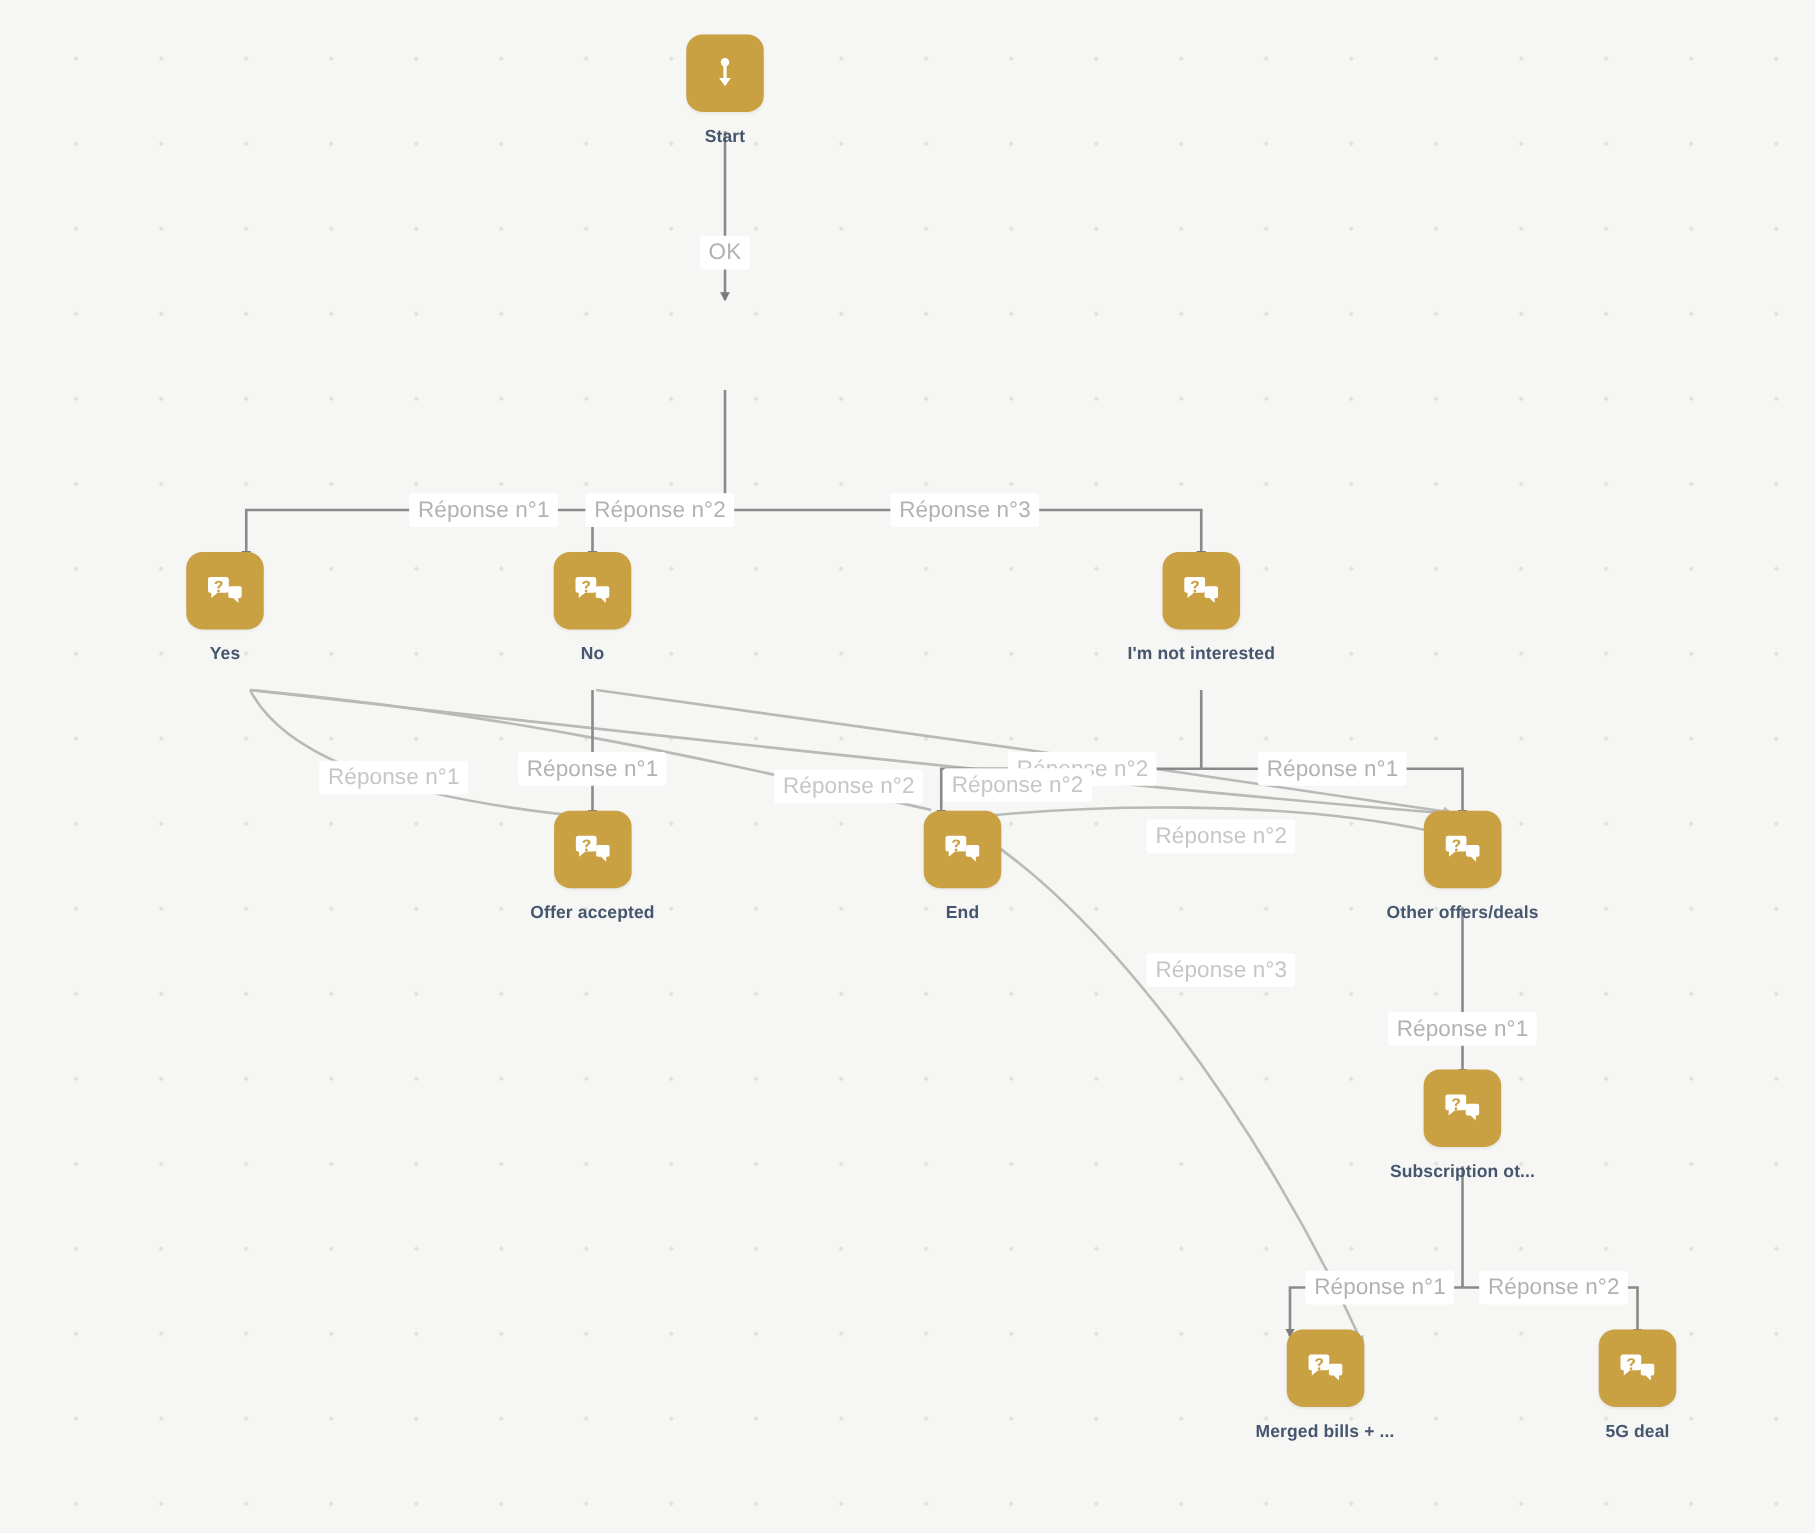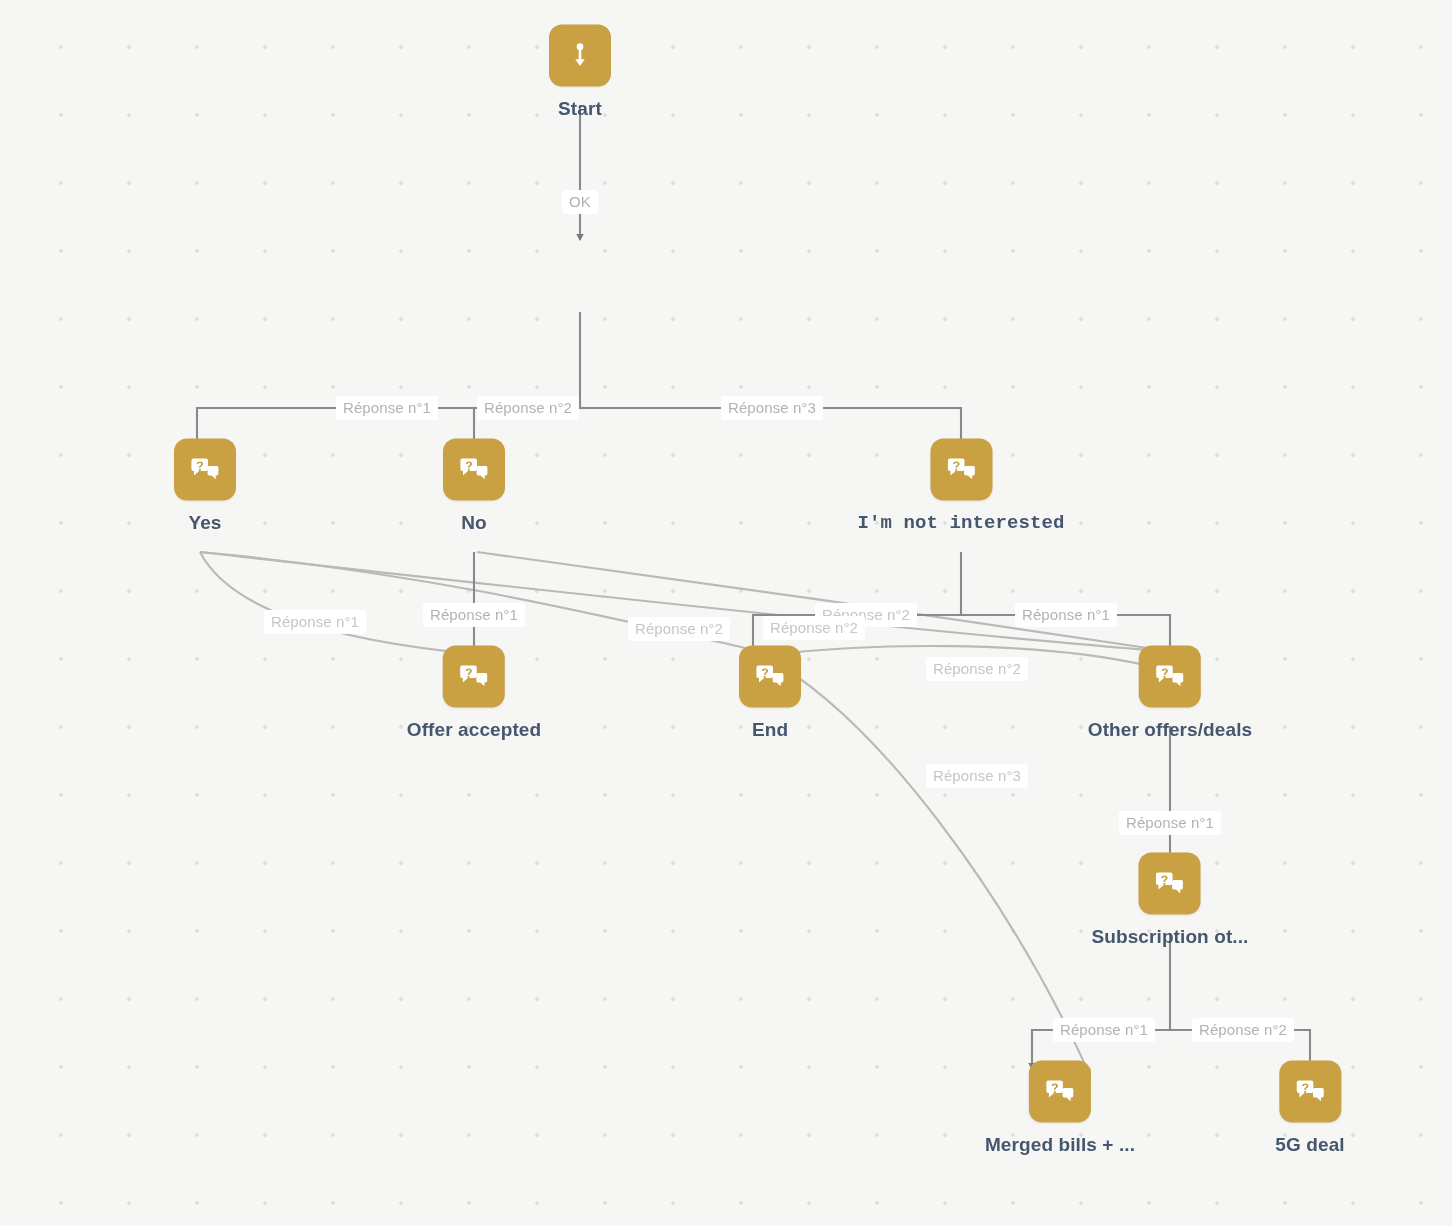--- a/index.html
+++ b/index.html
@@ -42,21 +42,21 @@
     stroke: #b9b9b7;
     stroke-width: 2.1px;
   }
 
   
   .edge-label {
     position: absolute;
     transform: translate(-50%, -50%);
     background: #ffffff;
     color: #b2b2b0;
-    font-size: 15px;
+    font-size: 18px;
     line-height: 1;
     padding: 4px 7px 5px 7px;
     border-radius: 3px;
     white-space: nowrap;
     letter-spacing: .1px;
   }
   .edge-label.dim {
     color: #c6c6c4;
   }
 
@@ -74,21 +74,21 @@
     height: 62px;
     border-radius: 13px;
     background: #c9a042;
     display: flex;
     align-items: center;
     justify-content: center;
     box-shadow: 0 1px 2px rgba(0,0,0,.06);
   }
   .node-label {
     margin-top: 11px;
-    font-size: 19px;
+    font-size: 14px;
     font-weight: 700;
     color: #45566e;
     white-space: nowrap;
     letter-spacing: .1px;
   }
   .node-box svg { display: block; }
 </style>
 </head>
 <body>
 
@@ -163,21 +163,21 @@
       <svg width="30" height="30" viewBox="0 0 30 30">
         <circle cx="15" cy="6.2" r="3.4" fill="#ffffff"></circle>
         <rect x="13.7" y="7.5" width="2.6" height="13" fill="#ffffff"></rect>
         <path d="M15,25.5 L10.3,18.8 L19.7,18.8 Z" fill="#ffffff"></path>
       </svg>
     </div>
     <div class="node-label">Start</div>
   </div>
 
 
-  <div class="node" style="left:205px; top:486px;">
+  <div class="node" style="left:180px; top:486px;">
     <div class="node-box">
       <svg width="32" height="32" viewBox="0 0 32 32">
         <path d="M20.2,12.5 h7.6 a1.6,1.6 0 0 1 1.6,1.6 v6.2 a1.6,1.6 0 0 1 -1.6,1.6 h-1.1 v3.9 l-4.2,-3.9 h-2.3 a1.6,1.6 0 0 1 -1.6,-1.6 v-6.2 a1.6,1.6 0 0 1 1.6,-1.6 z" fill="#ffffff"></path>
         <path d="M4.4,5.0 h12.6 a2.0,2.0 0 0 1 2.0,2.0 v8.6 a2.0,2.0 0 0 1 -2.0,2.0 h-6.9 l-5.1,4.3 v-4.3 h-0.6 a2.0,2.0 0 0 1 -2.0,-2.0 v-8.6 a2.0,2.0 0 0 1 2.0,-2.0 z" fill="#ffffff"></path>
         <path d="M10.9,8.0 c-1.9,0 -3.1,1.05 -3.25,2.6 h1.85 c0.1,-0.72 0.6,-1.15 1.35,-1.15 c0.78,0 1.3,0.45 1.3,1.08 c0,0.55 -0.28,0.85 -1.05,1.35 c-0.82,0.52 -1.2,1.05 -1.15,1.98 l0.01,0.42 h1.8 v-0.38 c0,-0.55 0.22,-0.85 1.0,-1.32 c0.88,-0.55 1.38,-1.25 1.38,-2.22 c0,-1.4 -1.18,-2.36 -3.24,-2.36 z M10.85,15.35 a1.07,1.07 0 1 0 0,2.14 a1.07,1.07 0 0 0 0,-2.14 z" fill="#c9a042"></path>
       </svg>
     </div>
     <div class="node-label">Yes</div>
   </div>
 
@@ -185,21 +185,21 @@
     <div class="node-box">
       <svg width="32" height="32" viewBox="0 0 32 32">
         <path d="M20.2,12.5 h7.6 a1.6,1.6 0 0 1 1.6,1.6 v6.2 a1.6,1.6 0 0 1 -1.6,1.6 h-1.1 v3.9 l-4.2,-3.9 h-2.3 a1.6,1.6 0 0 1 -1.6,-1.6 v-6.2 a1.6,1.6 0 0 1 1.6,-1.6 z" fill="#ffffff"></path>
         <path d="M4.4,5.0 h12.6 a2.0,2.0 0 0 1 2.0,2.0 v8.6 a2.0,2.0 0 0 1 -2.0,2.0 h-6.9 l-5.1,4.3 v-4.3 h-0.6 a2.0,2.0 0 0 1 -2.0,-2.0 v-8.6 a2.0,2.0 0 0 1 2.0,-2.0 z" fill="#ffffff"></path>
         <path d="M10.9,8.0 c-1.9,0 -3.1,1.05 -3.25,2.6 h1.85 c0.1,-0.72 0.6,-1.15 1.35,-1.15 c0.78,0 1.3,0.45 1.3,1.08 c0,0.55 -0.28,0.85 -1.05,1.35 c-0.82,0.52 -1.2,1.05 -1.15,1.98 l0.01,0.42 h1.8 v-0.38 c0,-0.55 0.22,-0.85 1.0,-1.32 c0.88,-0.55 1.38,-1.25 1.38,-2.22 c0,-1.4 -1.18,-2.36 -3.24,-2.36 z M10.85,15.35 a1.07,1.07 0 1 0 0,2.14 a1.07,1.07 0 0 0 0,-2.14 z" fill="#c9a042"></path>
       </svg>
     </div>
     <div class="node-label">No</div>
   </div>
 
-  <div class="node" style="left:961px; top:486px;font-family:Liberation Mono, monospace;">
+  <div class="node" style="left:961px; top:486px;">
     <div class="node-box">
       <svg width="32" height="32" viewBox="0 0 32 32">
         <path d="M20.2,12.5 h7.6 a1.6,1.6 0 0 1 1.6,1.6 v6.2 a1.6,1.6 0 0 1 -1.6,1.6 h-1.1 v3.9 l-4.2,-3.9 h-2.3 a1.6,1.6 0 0 1 -1.6,-1.6 v-6.2 a1.6,1.6 0 0 1 1.6,-1.6 z" fill="#ffffff"></path>
         <path d="M4.4,5.0 h12.6 a2.0,2.0 0 0 1 2.0,2.0 v8.6 a2.0,2.0 0 0 1 -2.0,2.0 h-6.9 l-5.1,4.3 v-4.3 h-0.6 a2.0,2.0 0 0 1 -2.0,-2.0 v-8.6 a2.0,2.0 0 0 1 2.0,-2.0 z" fill="#ffffff"></path>
         <path d="M10.9,8.0 c-1.9,0 -3.1,1.05 -3.25,2.6 h1.85 c0.1,-0.72 0.6,-1.15 1.35,-1.15 c0.78,0 1.3,0.45 1.3,1.08 c0,0.55 -0.28,0.85 -1.05,1.35 c-0.82,0.52 -1.2,1.05 -1.15,1.98 l0.01,0.42 h1.8 v-0.38 c0,-0.55 0.22,-0.85 1.0,-1.32 c0.88,-0.55 1.38,-1.25 1.38,-2.22 c0,-1.4 -1.18,-2.36 -3.24,-2.36 z M10.85,15.35 a1.07,1.07 0 1 0 0,2.14 a1.07,1.07 0 0 0 0,-2.14 z" fill="#c9a042"></path>
       </svg>
     </div>
     <div class="node-label">I'm not interested</div>
   </div>
 

